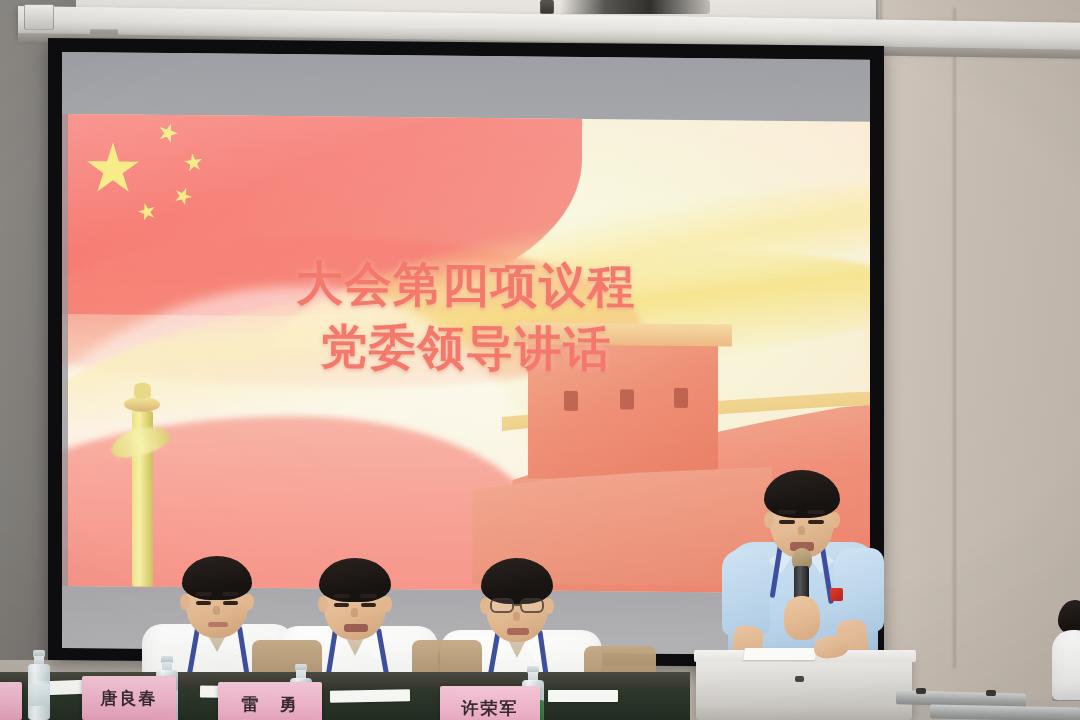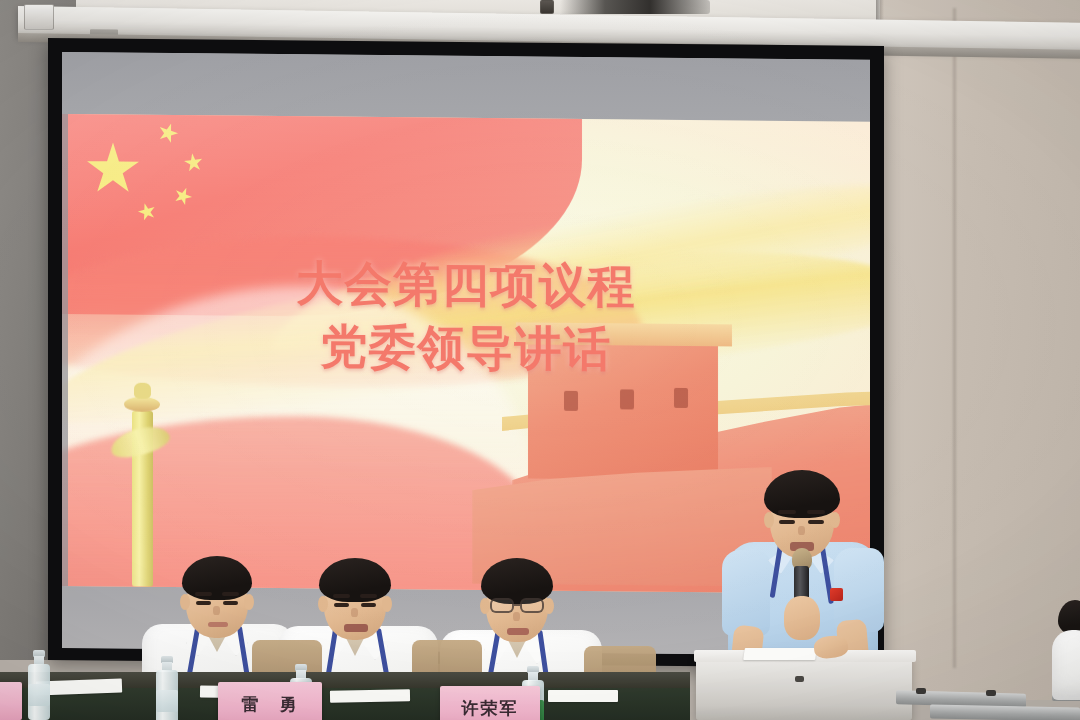--- a/index.html
+++ b/index.html
@@ -558,20 +558,23 @@
     <div class="bt-cap"></div>
     <div class="bt-neck"></div>
     <div class="bt-body"></div>
     <div class="bt-label green"></div>
   </div>
 
   <div class="placard" style="left:-16px; top:682px; width:38px; height:38px; font-size:15px;">
     <span></span>
   </div>
 
+  <div class="placard" style="left:82px; top:676px; width:94px; height:44px; font-size:17px;">
+    <span>唐良春</span>
+  </div>
 
   <div class="placard" style="left:218px; top:682px; width:104px; height:44px; font-size:17px;">
     <span>雷　勇</span>
   </div>
 
   <div class="placard" style="left:440px; top:686px; width:100px; height:44px; font-size:17px;">
     <span>许荣军</span>
   </div>
 
   <div class="rail" style="left:896px; top:692px; width:130px; height:14px; transform:skewY(1.5deg);"></div>

